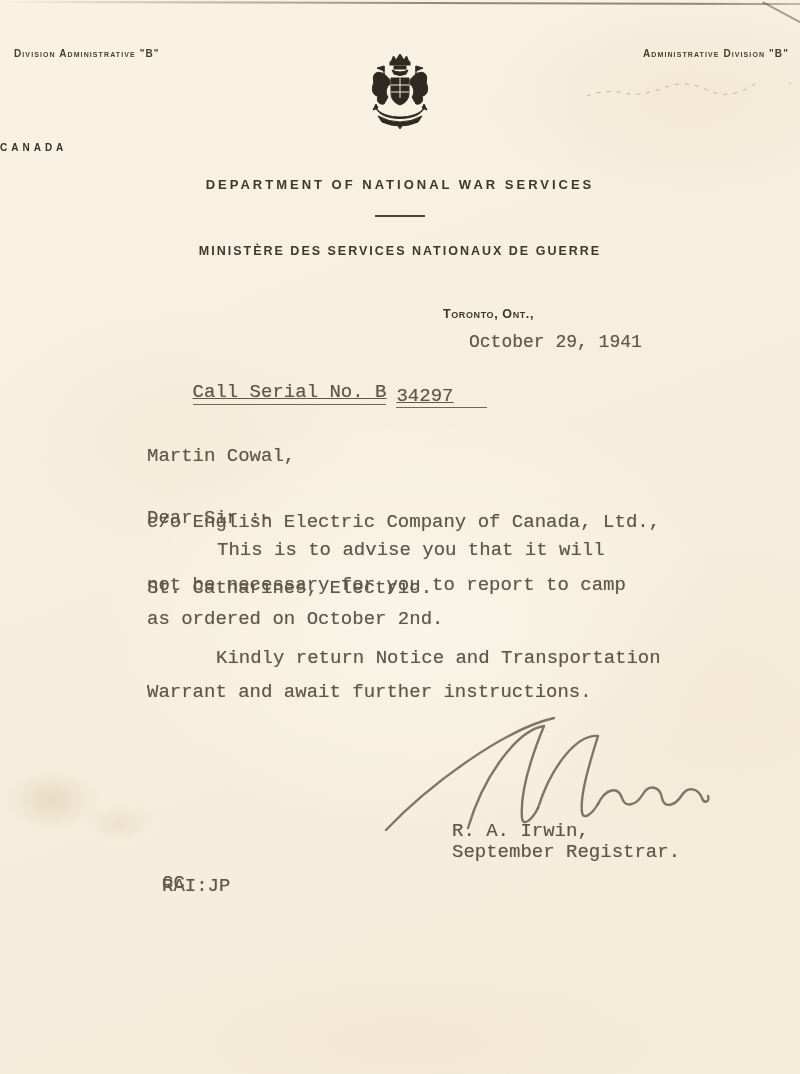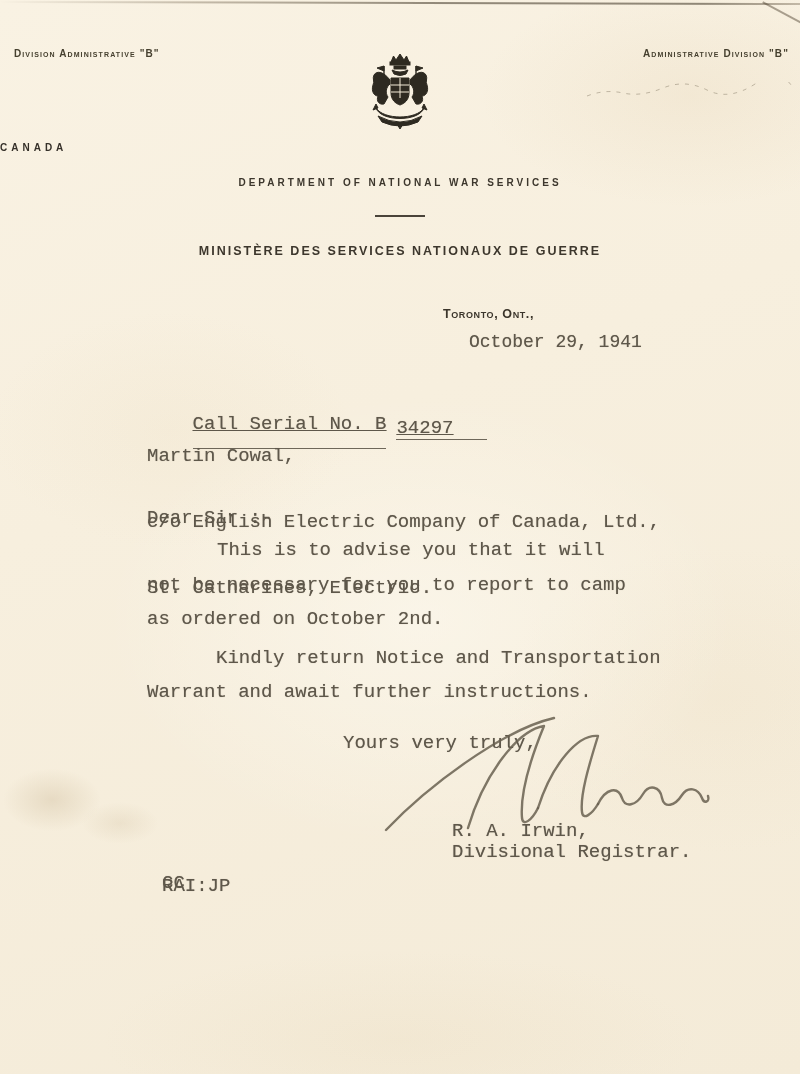--- a/index.html
+++ b/index.html
@@ -44,21 +44,21 @@
   .lh-left  { left:14px; }
   .lh-right { right:11px; }
 
   .crest-caption {
     top:142px; left:0; right:0; text-align:left;
     font-size:10px; font-weight:bold; letter-spacing:4px; color:#36312a;
   }
   .dept {
     left:0; right:0; text-align:center; font-weight:bold; color:#3d372d;
   }
-  .dept-en { top:177px; font-size:10px; letter-spacing:3px; }
+  .dept-en { top:177px; font-size:13px; letter-spacing:3px; }
   .dept-fr { top:244px; font-size:12.5px; letter-spacing:2px; }
   .mid-rule {
     top:215px; left:375px; width:50px; height:2px; background:#4a443a;
   }
   .place {
     top:307px; left:431px; font-size:12.5px; font-weight:bold;
     font-variant:small-caps; letter-spacing:0.6px; color:#3b352b;margin-left:12px;
   }
 
   
@@ -67,28 +67,27 @@
     color:#5e574a;
     font-size:19px;
     text-shadow:0 0 0.7px rgba(94,87,74,0.55);
     white-space:pre;
   }
   .date { top:332px; left:469px; font-size:18px; }
   .serial { top:359px; left:147px; }
   .serial .lbl {
     text-decoration:underline;
     border-bottom:1.5px solid rgba(86,79,66,0.85);
-    padding-bottom:13px;
+    padding-bottom:1px;
   }
   .serial .num {
     display:inline-block; transform:translateY(4px);
     margin-left:10px; padding-right:34px;
     text-decoration:underline;
     border-bottom:1.5px solid rgba(86,79,66,0.85);
-    margin-top:32px;
   }
   .address { top:401px; left:147px; line-height:22px; }
   .salutation { top:507px; left:147px; }
   .bline { left:147px; }
   .b0 { top:539px; left:217px; }
   .b1 { top:574px; }
   .b2 { top:608px; }
   .b3 { top:647px; left:216px; }
   .b4 { top:681px; }
   .closing { top:732px; left:343px; }
@@ -163,30 +162,29 @@
   </div>
 
   <div class="abs type salutation">Dear Sir :-</div>
 
   <div class="abs type bline b0">This is to advise you that it will</div>
   <div class="abs type bline b1">not be necessary for you to report to camp</div>
   <div class="abs type bline b2">as ordered on October 2nd.</div>
   <div class="abs type bline b3">Kindly return Notice and Transportation</div>
   <div class="abs type bline b4">Warrant and await further instructions.</div>
 
-  <div class="abs type closing">Yours very truly,</div>
 
   <svg class="abs signature-svg" width="340" height="125" viewBox="0 0 340 125">
     <g fill="none" stroke="rgba(104,96,80,0.85)" stroke-width="2.4" stroke-linecap="round" stroke-linejoin="round">
       <path d="M14 118 C55 75 130 18 182 6"></path>
       <path d="M96 116 C112 62 146 18 172 14 C158 48 148 82 150 106 C151 115 160 108 166 96"></path>
       <path d="M166 96 C180 52 206 22 226 24 C216 56 208 84 210 100 C211 109 220 102 226 92"></path>
       <path d="M226 92 C234 76 246 74 250 86 C253 96 264 94 271 82 C277 72 288 74 290 86 C292 97 303 94 310 83 C316 74 326 76 330 86 C332 92 338 90 336 84"></path>
     </g>
   </svg>
 
   <div class="abs type sig-name">R. A. Irwin,</div>
-  <div class="abs type sig-title">Divisional Registrar.</div>
+  <div class="abs type sig-title">September Registrar.</div>
 
   <div class="abs type ref">RAI:JP</div>
   <div class="abs type cc">CC</div>
 
 </div>
 
 </body></html>

